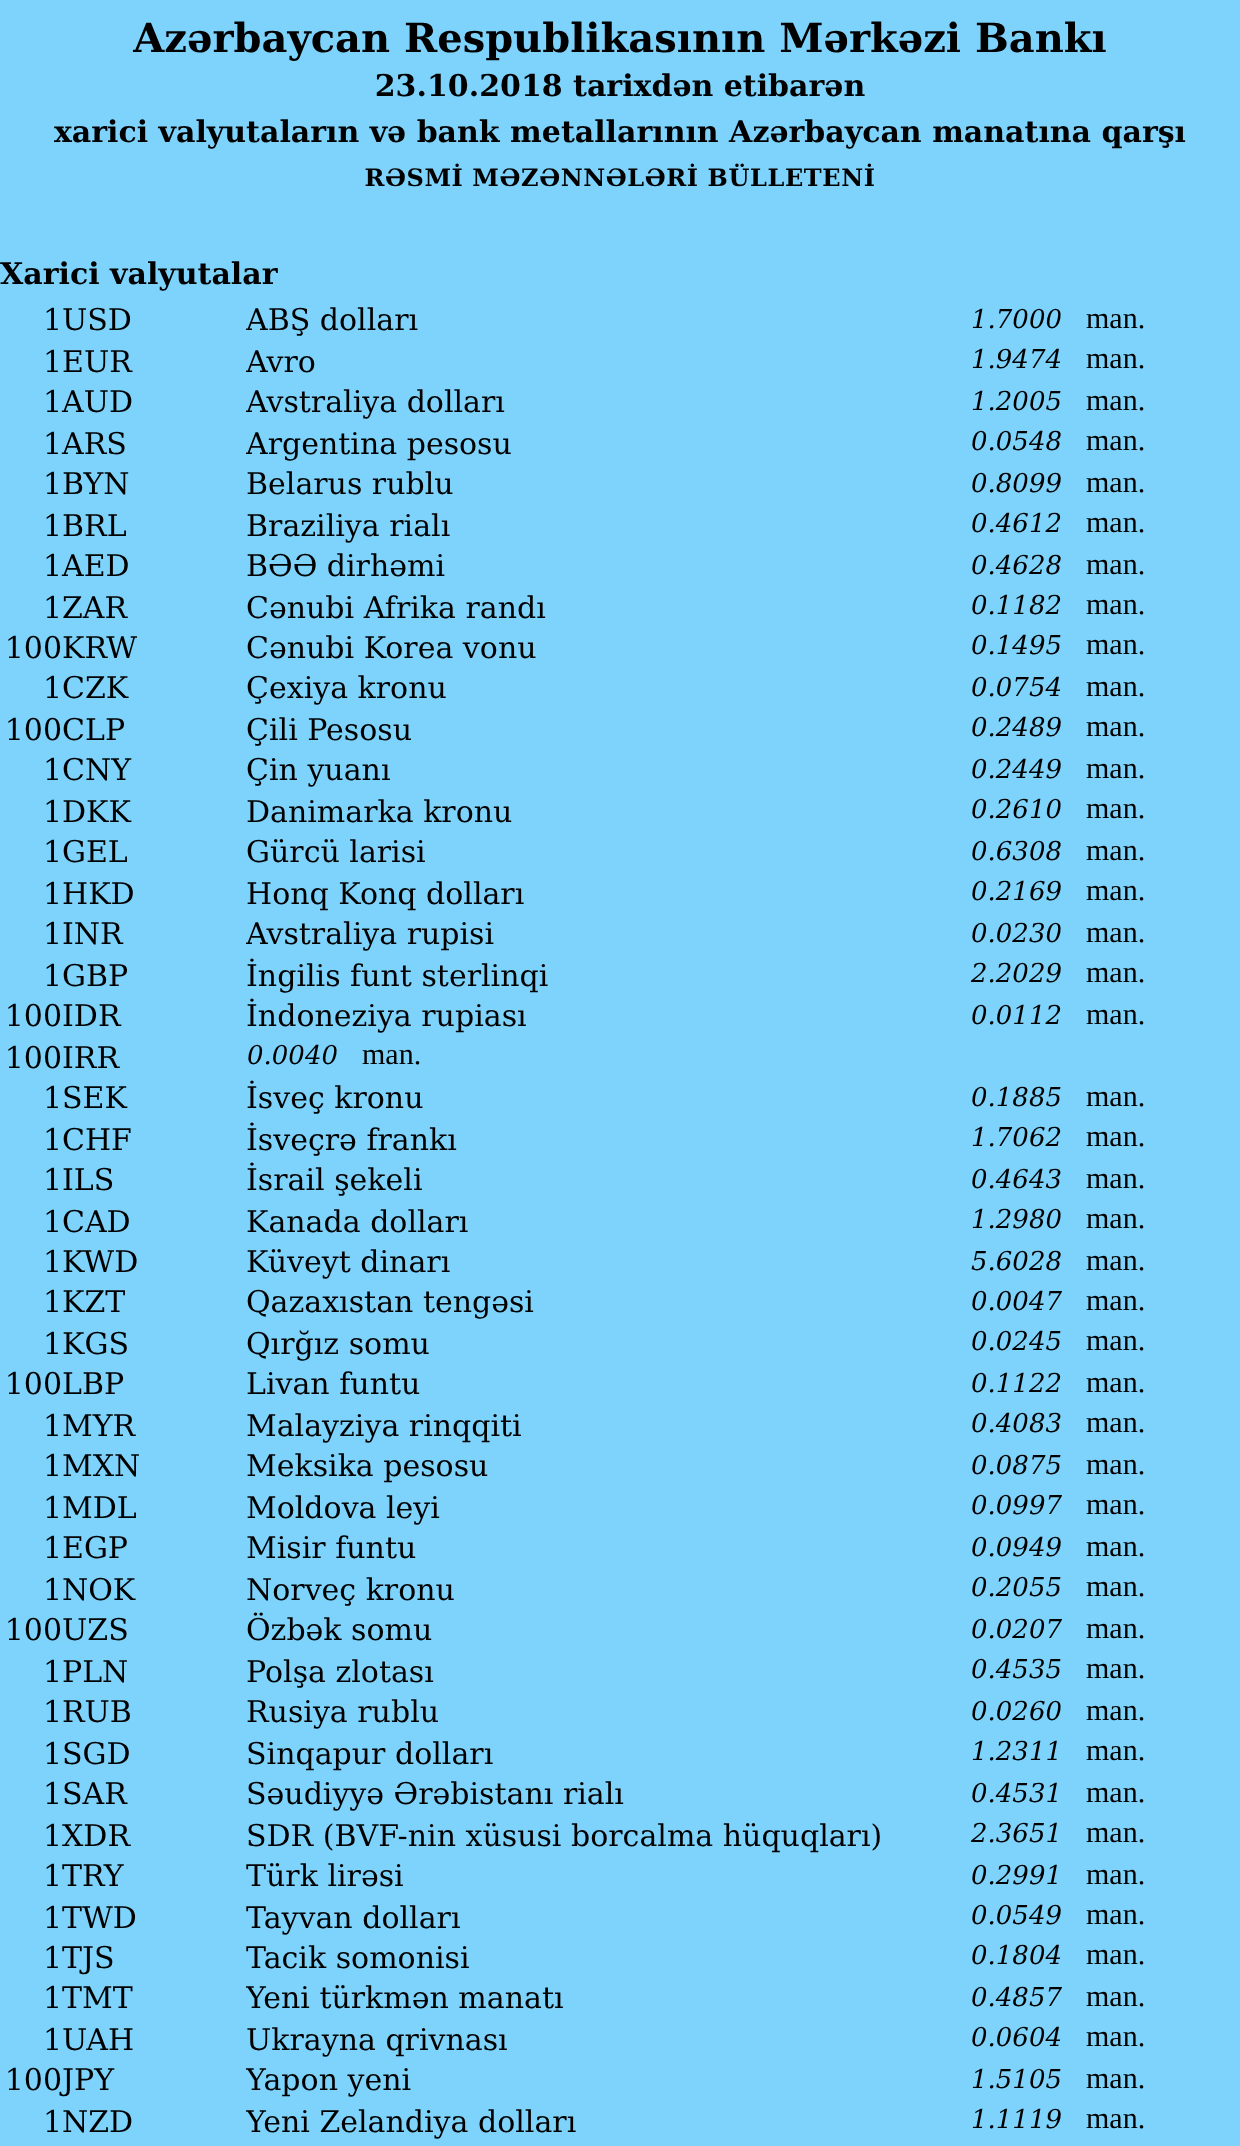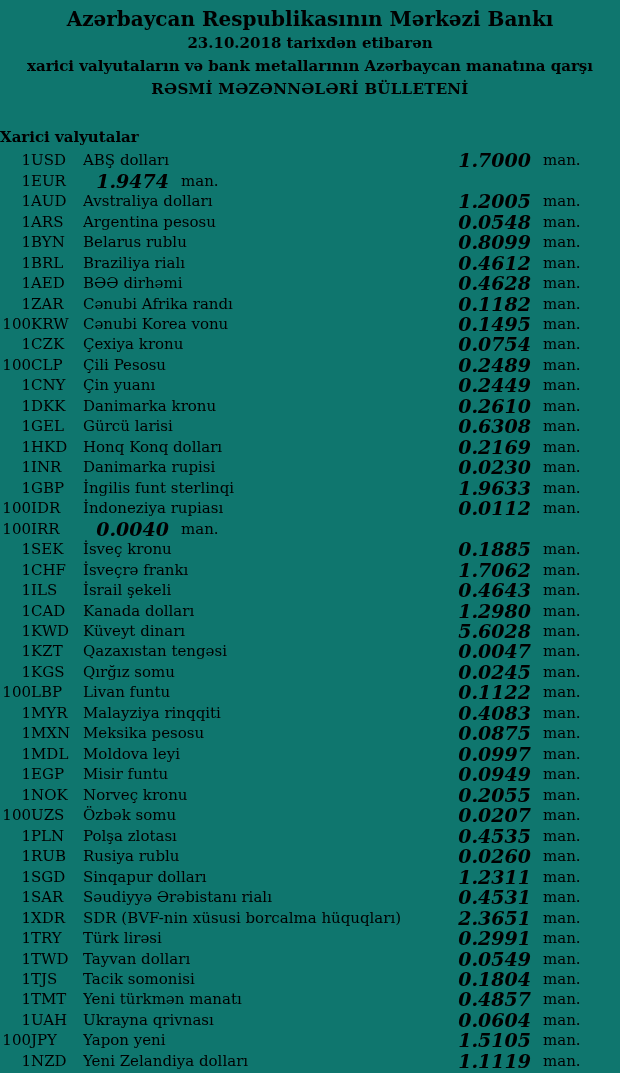--- a/index.html
+++ b/index.html
@@ -6,39 +6,39 @@
     margin: 0;
     padding: 0;
     background: #ffffff;
     color: #000000;
     font-family: "DejaVu Serif", serif;
   }
   .page {
     position: relative;
     width: 620px;
     height: 1073px;
-    background: #0f766e;
+    background: #7dd3fc;
     overflow: hidden;
   }
   .doc-header {
     text-align: center;
     padding-top: 6px;
   }
   .bank-name {
     font-size: 20px;
     font-weight: bold;
     line-height: 26px;
   }
   .date-line, .subtitle {
     font-size: 15px;
     font-weight: bold;
     line-height: 23px;
   }
   .doc-title {
-    font-size: 15px;
+    font-size: 12px;
     font-weight: bold;
     line-height: 23px;
     letter-spacing: 0.3px;
   }
   .section-title {
     text-align: left;
     font-size: 15px;
     font-weight: bold;
     margin-top: 26px;
     line-height: 20px;
@@ -58,34 +58,36 @@
     flex: 0 0 31px;
     text-align: right;
   }
   .cell-code {
     width: 52px;
     flex: 0 0 52px;
   }
   .cell-name {
     flex: 1 1 auto;
     overflow: hidden;
+    margin-left: 40px;
   }
   .cell-rate {
     width: 86px;
     flex: 0 0 86px;
     text-align: right;
-    font-weight: bold;
+    font-weight: normal;
     font-style: italic;
-    font-size: 19px;
+    font-size: 13px;
   }
   .cell-unit {
     width: 89px;
     flex: 0 0 89px;
     padding-left: 12px;
     box-sizing: border-box;
+    font-family: Liberation Serif, serif;
   }
 </style>
 </head>
 <body>
 
 <div class="page">
 
   <div class="doc-header">
     <div class="bank-name">Azərbaycan Respublikasının Mərkəzi Bankı</div>
     <div class="date-line">23.10.2018 tarixdən etibarən</div>
@@ -100,20 +102,21 @@
     <span class="cell-qty">1</span>
     <span class="cell-code">USD</span>
     <span class="cell-name">ABŞ dolları</span>
     <span class="cell-rate">1.7000</span>
     <span class="cell-unit">man.</span>
   </div>
 
   <div class="row">
     <span class="cell-qty">1</span>
     <span class="cell-code">EUR</span>
+    <span class="cell-name">Avro</span>
     <span class="cell-rate">1.9474</span>
     <span class="cell-unit">man.</span>
   </div>
 
   <div class="row">
     <span class="cell-qty">1</span>
     <span class="cell-code">AUD</span>
     <span class="cell-name">Avstraliya dolları</span>
     <span class="cell-rate">1.2005</span>
     <span class="cell-unit">man.</span>
@@ -211,30 +214,30 @@
     <span class="cell-qty">1</span>
     <span class="cell-code">HKD</span>
     <span class="cell-name">Honq Konq dolları</span>
     <span class="cell-rate">0.2169</span>
     <span class="cell-unit">man.</span>
   </div>
 
   <div class="row">
     <span class="cell-qty">1</span>
     <span class="cell-code">INR</span>
-    <span class="cell-name">Danimarka rupisi</span>
+    <span class="cell-name">Avstraliya rupisi</span>
     <span class="cell-rate">0.0230</span>
     <span class="cell-unit">man.</span>
   </div>
 
   <div class="row">
     <span class="cell-qty">1</span>
     <span class="cell-code">GBP</span>
     <span class="cell-name">İngilis funt sterlinqi</span>
-    <span class="cell-rate">1.9633</span>
+    <span class="cell-rate">2.2029</span>
     <span class="cell-unit">man.</span>
   </div>
 
   <div class="row">
     <span class="cell-qty">100</span>
     <span class="cell-code">IDR</span>
     <span class="cell-name">İndoneziya rupiası</span>
     <span class="cell-rate">0.0112</span>
     <span class="cell-unit">man.</span>
   </div>

